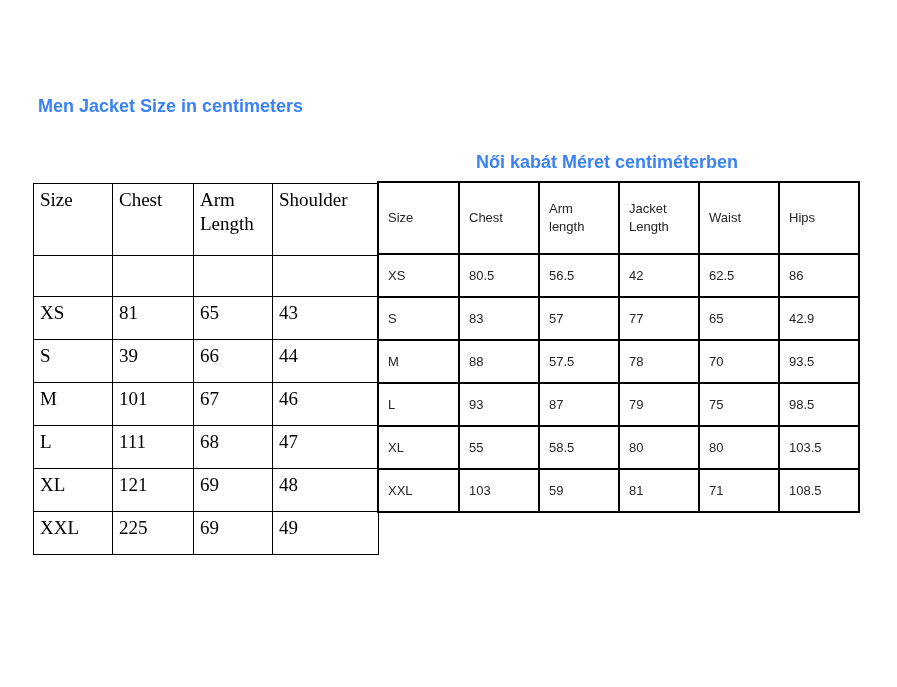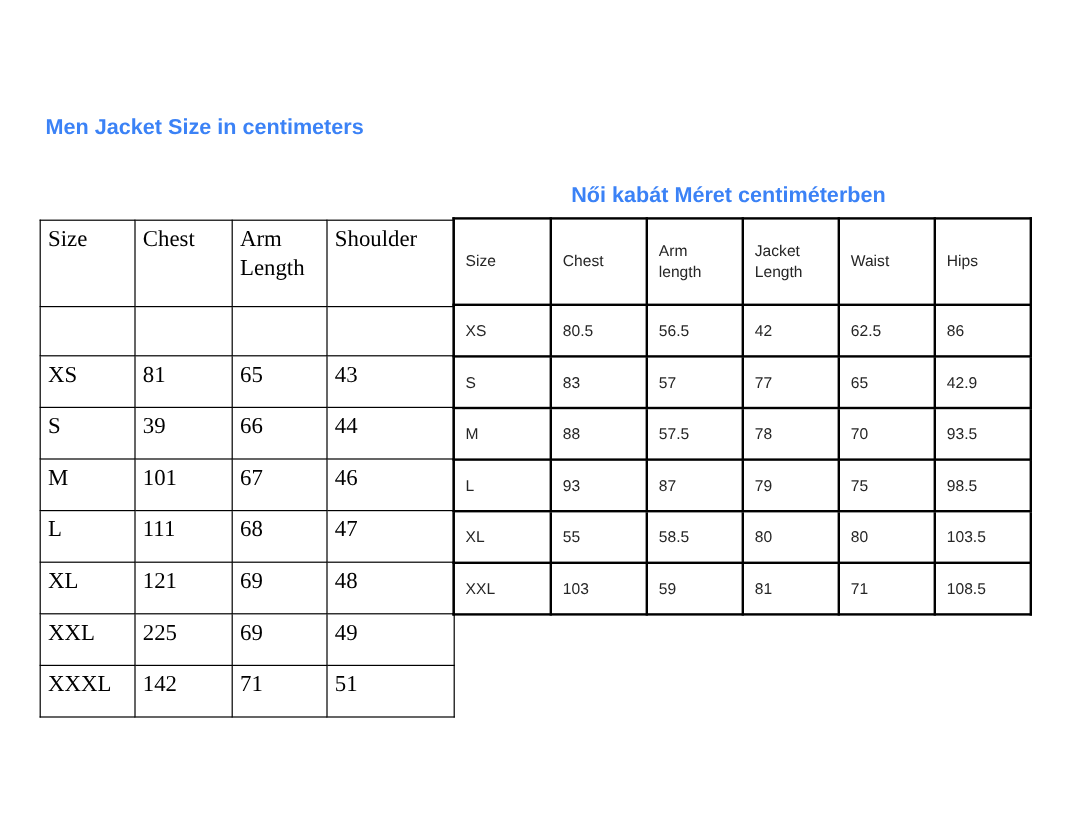--- a/index.html
+++ b/index.html
@@ -103,26 +103,20 @@
       <td>121</td>
       <td>69</td>
       <td>48</td>
     </tr>
     <tr class="data-row">
       <td>XXL</td>
       <td>225</td>
       <td>69</td>
       <td>49</td>
     </tr>
-    <tr class="data-row">
-      <td>XXXL</td>
-      <td>142</td>
-      <td>71</td>
-      <td>51</td>
-    </tr>
   </tbody>
     </table>
 
   <table id="women-table">
     <colgroup>
       <col style="width:81px">
         <col style="width:80px">
         <col style="width:80px">
       <col style="width:80px">
         <col style="width:80px">

